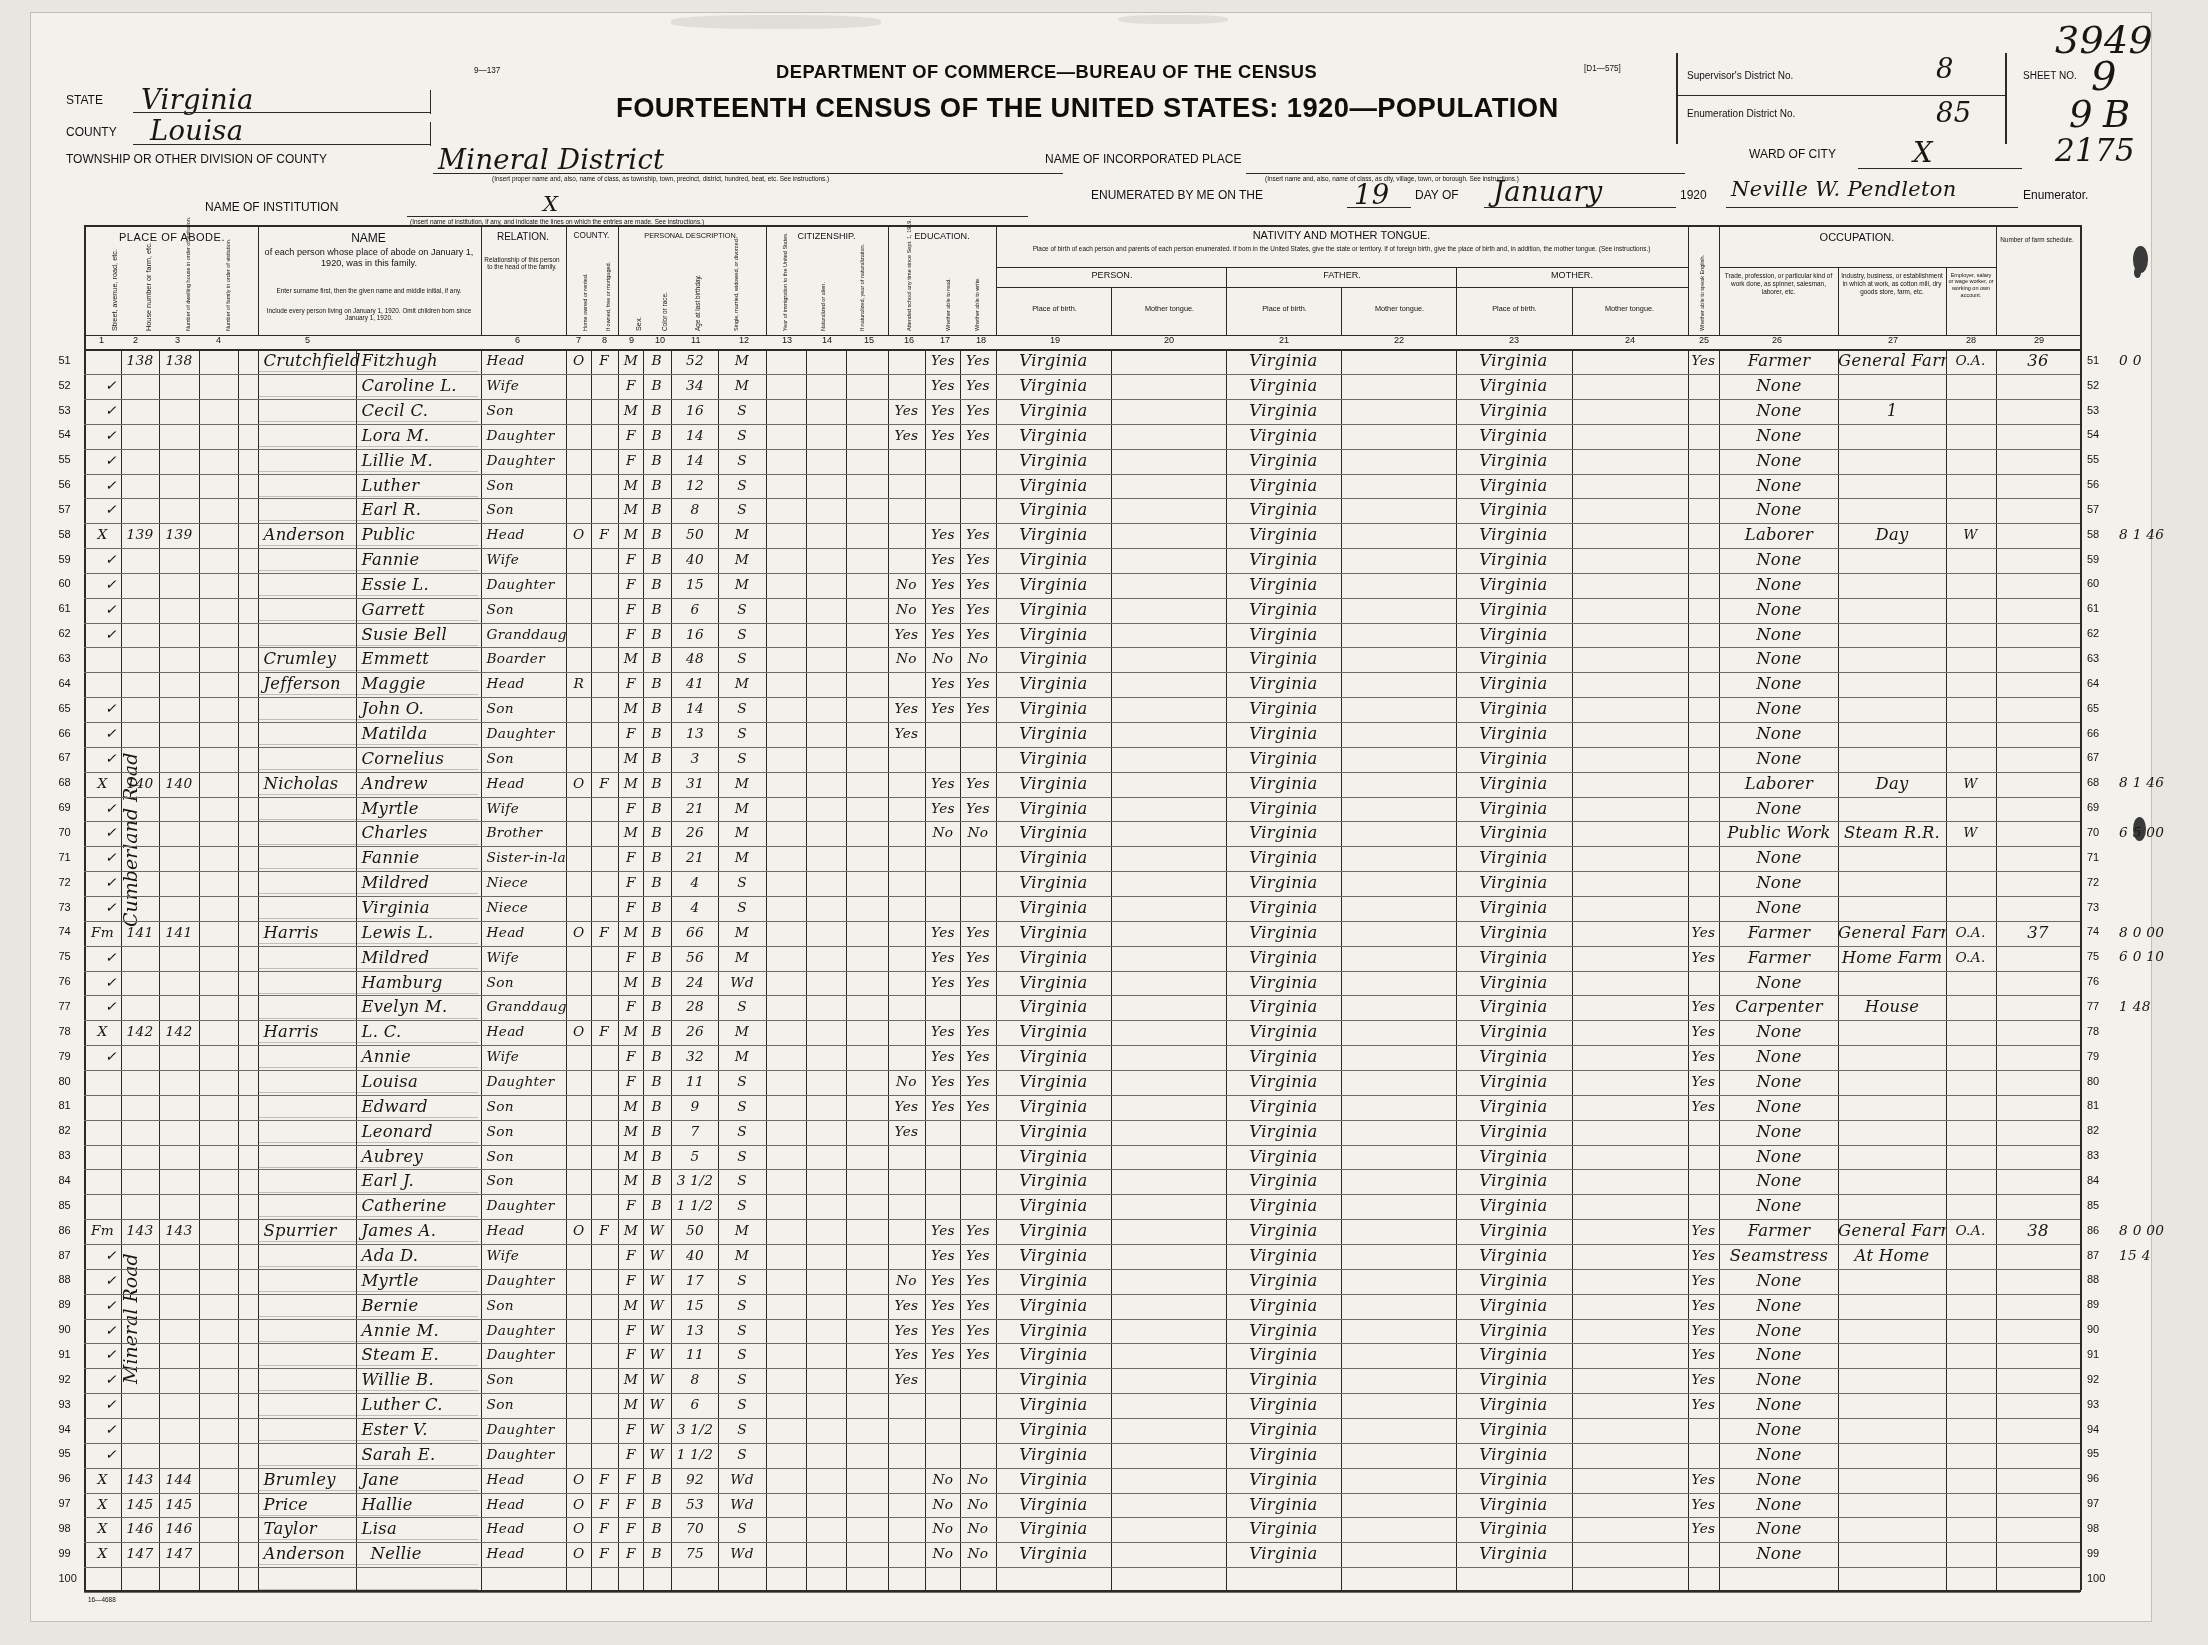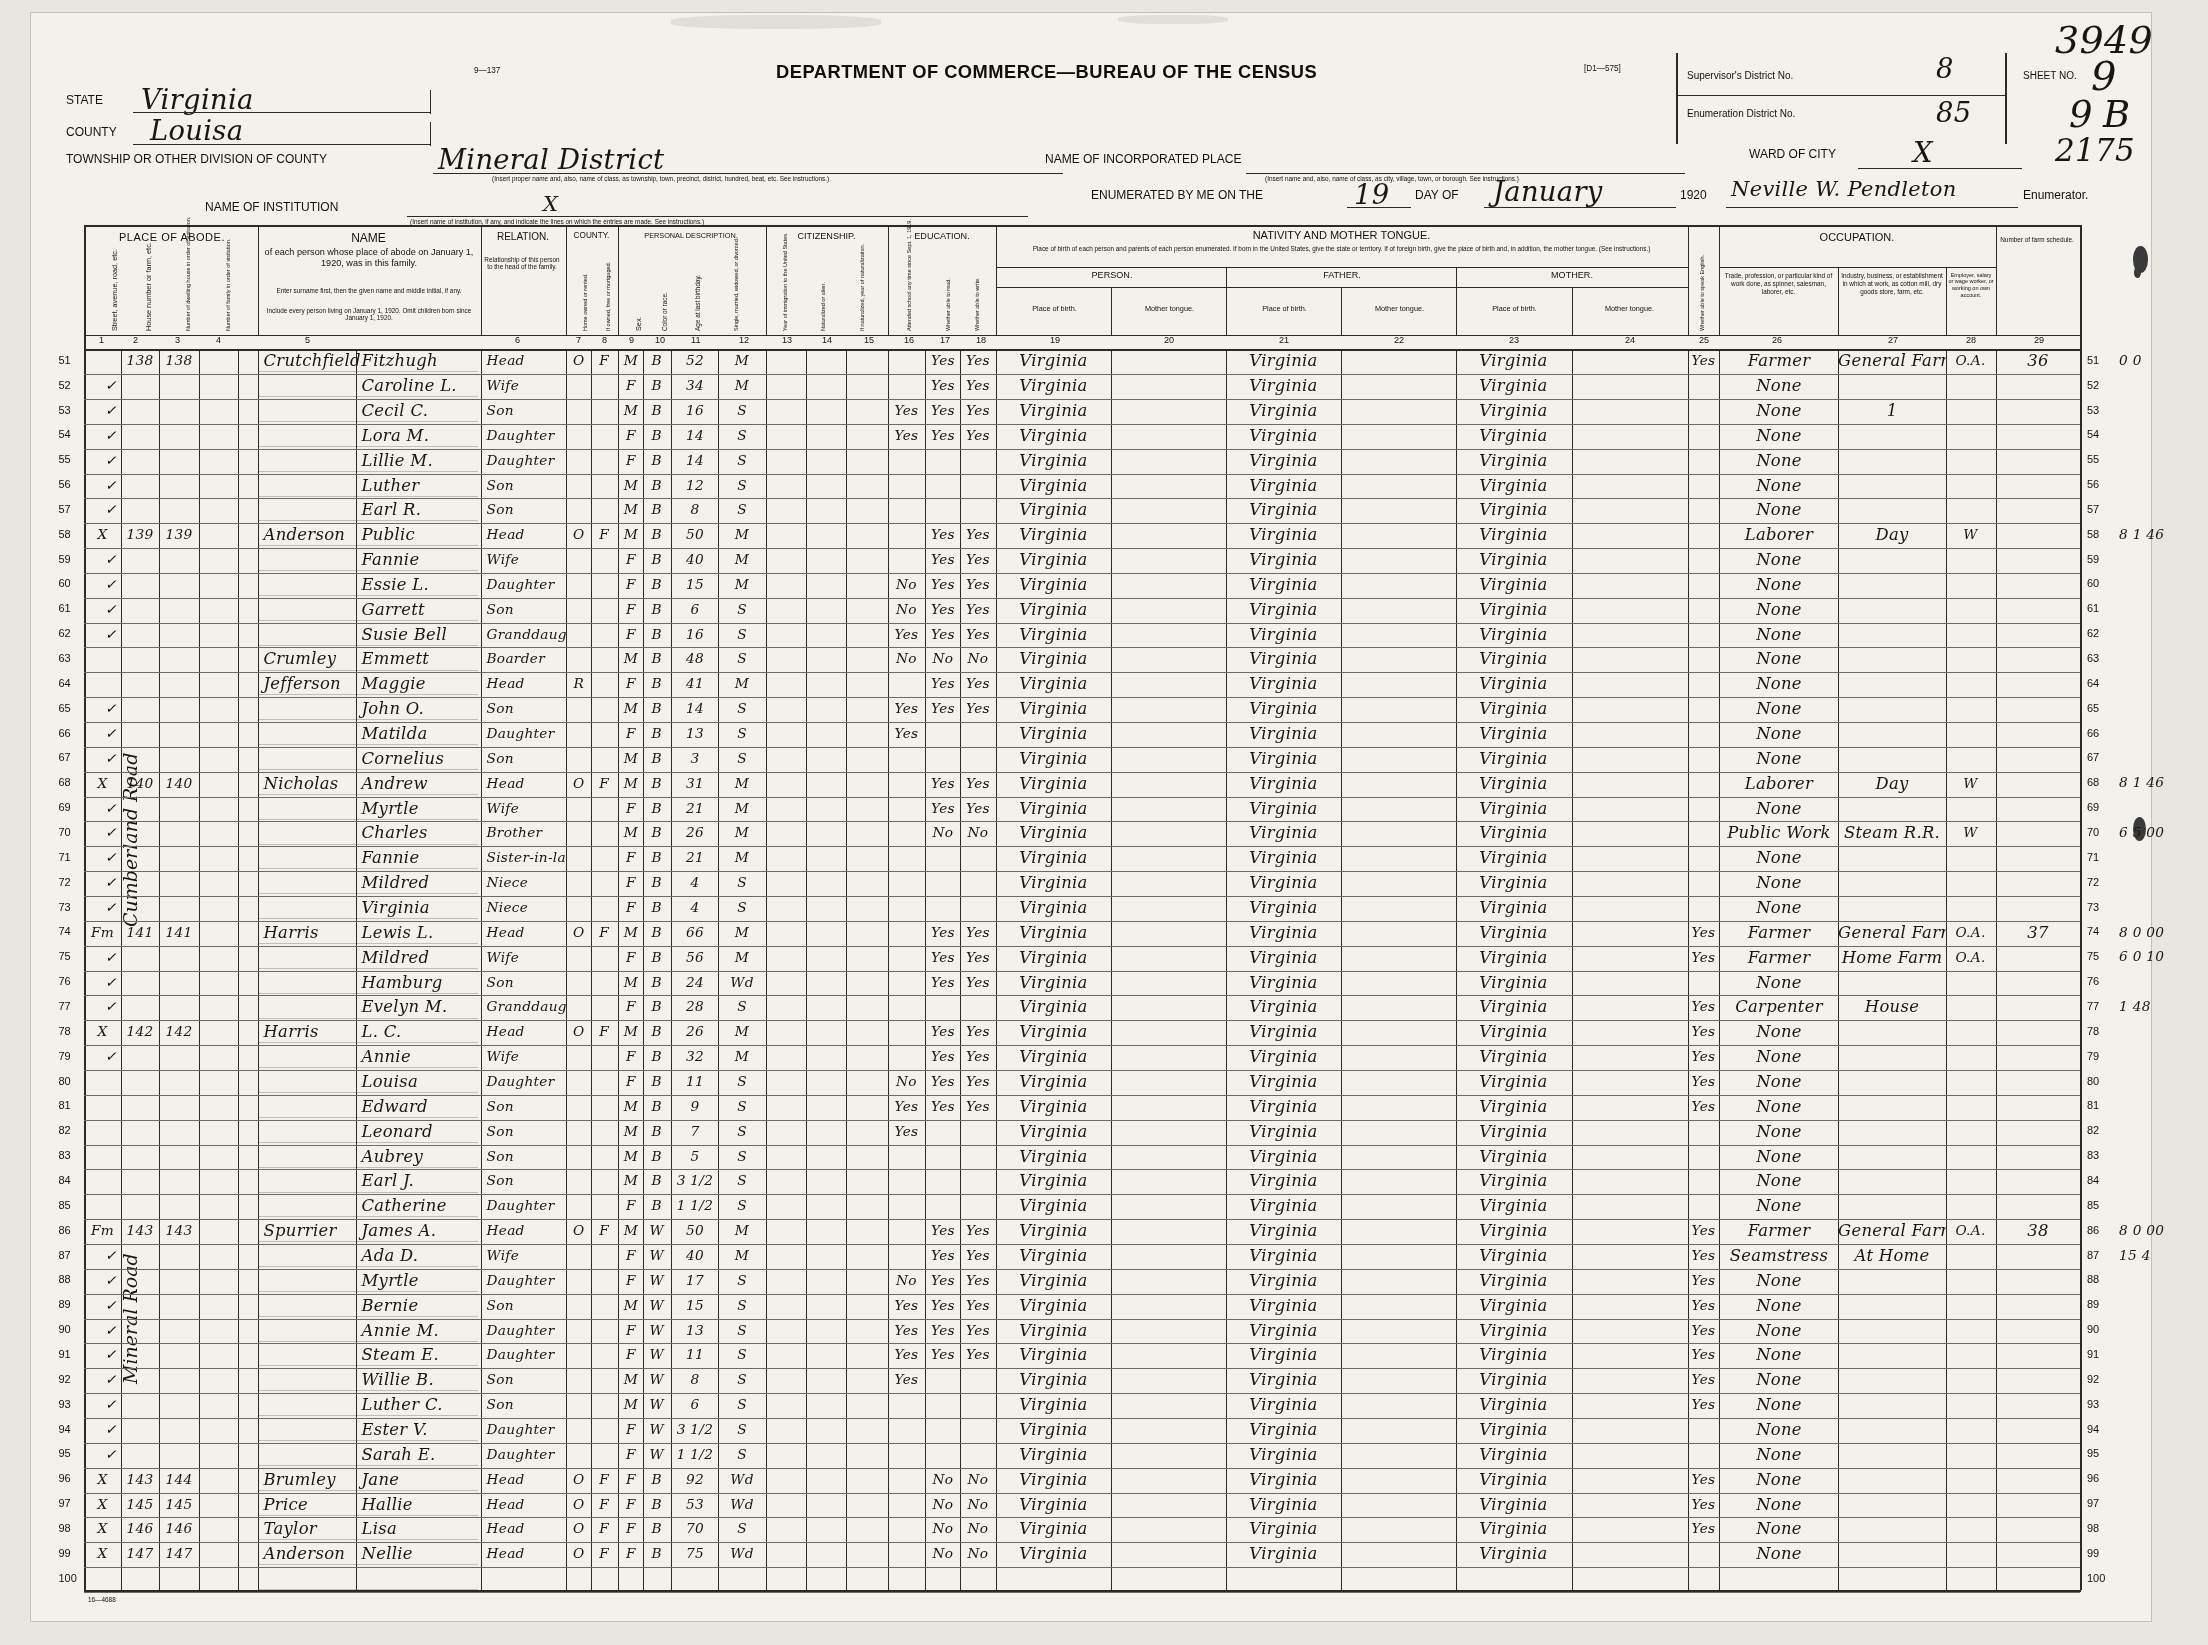--- a/index.html
+++ b/index.html
@@ -89,20 +89,21 @@
 
     <div class="smudge" style="left:640px;top:1.8px;width:210px;height:14.6px;"></div>
     <div class="smudge" style="left:1087px;top:1.8px;width:110px;height:9.1px;"></div>
     <div class="edgeblob" style="left:2102px;top:233px;width:14.6px;height:27.4px;"></div>
     <div class="edgeblob" style="left:2102px;top:804px;width:12.8px;height:24px;"></div>
     <div class="edgeblob" style="left:2103px;top:254px;width:7.3px;height:11px;"></div>
 
     <div class="blk pr xs" style="left:443px;top:53px;">9—137</div>
     <div class="blk pr xs" style="left:1553px;top:51px;">[D1—575]</div>
     <div class="blk title1" style="left:745px;top:48px;">DEPARTMENT OF COMMERCE—BUREAU OF THE CENSUS</div>
+    <div class="blk title2" style="left:585px;top:79px;">FOURTEENTH CENSUS OF THE UNITED STATES: 1920—POPULATION</div>
 
     <div class="blk pr m" style="left:35px;top:80px;">STATE</div>
     <div class="blk hw xl" style="left:110px;top:71px;">Virginia</div>
     <div class="hline" style="left:102px;top:99px;width:297px;"></div>
     <div class="vline" style="left:399px;top:77px;height:24px;"></div>
 
     <div class="blk pr m" style="left:35px;top:112px;">COUNTY</div>
     <div class="blk hw xl" style="left:119px;top:102px;">Louisa</div>
     <div class="hline" style="left:102px;top:131px;width:297px;"></div>
     <div class="vline" style="left:399px;top:109px;height:24px;"></div>
@@ -2506,21 +2507,21 @@
         </div>
         <div class="cellwrap" style="left: 90px; top: 1529px; width: 38px; height: 25px;">
           <div class="hw sm" style="position: absolute; left: 0px; right: 0px; top: 3.7px; text-align: center; padding-left: 0px; overflow: hidden;">147</div>
         </div>
         <div class="cellwrap" style="left: 128px; top: 1529px; width: 40px; height: 25px;">
           <div class="hw sm" style="position: absolute; left: 0px; right: 0px; top: 3.7px; text-align: center; padding-left: 0px; overflow: hidden;">147</div>
         </div>
         <div class="cellwrap" style="left: 227px; top: 1529px; width: 102px; height: 25px;">
           <div class="hw md" style="position: absolute; left: 0px; right: 0px; top: 1.8px; text-align: left; padding-left: 5.5px; overflow: hidden;">Anderson</div>
         </div>
-        <div class="cellwrap" style="left: 325px; top: 1529px; width: 124px; height: 25px;">
+        <div class="cellwrap" style="left: 334px; top: 1529px; width: 124px; height: 25px;">
           <div class="hw md" style="position: absolute; left: 0px; right: 0px; top: 1.8px; text-align: left; padding-left: 5.5px; overflow: hidden;">Nellie</div>
         </div>
         <div class="cellwrap" style="left: 450px; top: 1529px; width: 85px; height: 25px;">
           <div class="hw sm" style="position: absolute; left: 0px; right: 0px; top: 3.7px; text-align: left; padding-left: 5.5px; overflow: hidden;">Head</div>
         </div>
         <div class="cellwrap" style="left: 535px; top: 1529px; width: 25.6px; height: 25px;">
           <div class="hw sm" style="position: absolute; left: 0px; right: 0px; top: 3.7px; text-align: center; padding-left: 0px; overflow: hidden;">O</div>
         </div>
         <div class="cellwrap" style="left: 560px; top: 1529px; width: 26.5px; height: 25px;">
           <div class="hw sm" style="position: absolute; left: 0px; right: 0px; top: 3.7px; text-align: center; padding-left: 0px; overflow: hidden;">F</div>

